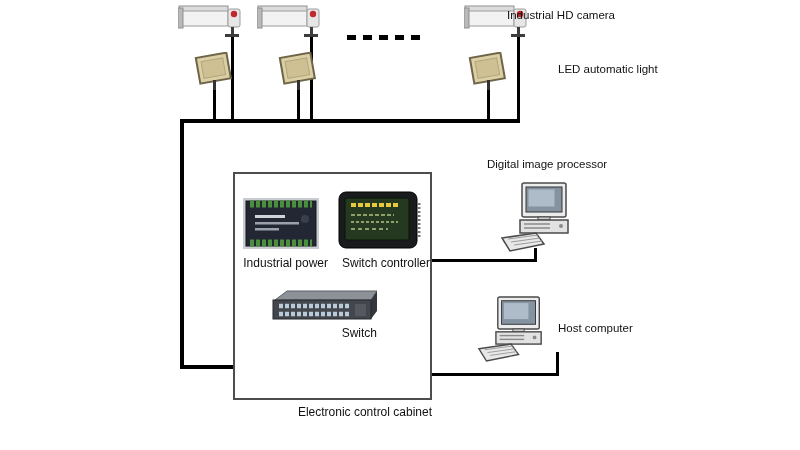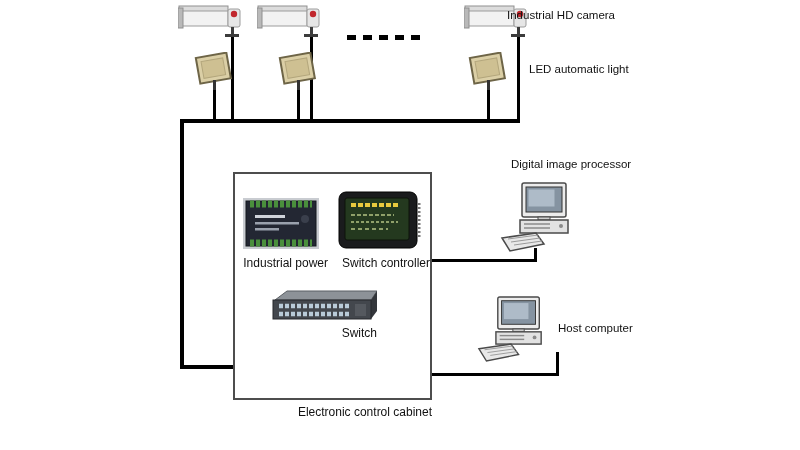--- a/index.html
+++ b/index.html
@@ -95,21 +95,21 @@
   </svg>
   <svg class="dev" style="left:468px; top:52px;" width="40" height="38" viewBox="0 0 40 38">
     <g transform="rotate(-10 20 17)">
       <rect x="4" y="3" width="31" height="26" fill="#dbcfa6" stroke="#6e6547" stroke-width="2"></rect>
       <rect x="8.5" y="7.5" width="22" height="17" fill="#cec092" stroke="#b3a67c"></rect>
     </g>
     <rect x="19" y="28" width="3" height="10" fill="#333"></rect>
   </svg>
 
   <span class="lbl" style="left:507px; top:9px;">Industrial HD camera</span>
-  <span class="lbl" style="left:529px; top:63px;">LED automatic light</span>
+  <span class="lbl" style="left:558px; top:63px;">LED automatic light</span>
 
   <div class="cabinet"></div>
 
   <svg class="dev" style="left:243px; top:195px;" width="76" height="57" viewBox="0 0 76 57">
     <rect x="0" y="3" width="76" height="51" fill="#c9ccd1"></rect>
     <rect x="3" y="6" width="70" height="45" fill="#232733" stroke="#15181f"></rect>
     <line x1="7" y1="9" x2="69" y2="9" stroke="#4a8f3c" stroke-width="7" stroke-dasharray="4 2"></line>
     <line x1="7" y1="48" x2="69" y2="48" stroke="#4a8f3c" stroke-width="7" stroke-dasharray="4 2"></line>
     <rect x="12" y="20" width="30" height="3" fill="#cfd3da"></rect>
     <rect x="12" y="27" width="44" height="2.5" fill="#9aa1ad"></rect>
@@ -134,21 +134,21 @@
     <line x1="8" y1="18" x2="78" y2="18" stroke="#b9cbd8" stroke-width="4.5" stroke-dasharray="4 2"></line>
     <line x1="8" y1="26" x2="78" y2="26" stroke="#b9cbd8" stroke-width="4.5" stroke-dasharray="4 2"></line>
     <rect x="84" y="16" width="11" height="12" fill="#55595f"></rect>
   </svg>
 
   <span class="lbl lbl-center" style="left:236px; top:256px; width:92px; font-size:12px;">Industrial power</span>
   <span class="lbl lbl-center" style="left:330px; top:256px; width:100px; font-size:12px;">Switch controller</span>
   <span class="lbl lbl-center" style="left:233px; top:405px; width:199px; font-size:12px;">Electronic control cabinet</span>
   <span class="lbl lbl-center" style="left:271px; top:326px; width:106px; font-size:12px;">Switch</span>
 
-  <span class="lbl" style="left:483px; top:158px;padding-left:28px;">Digital image processor</span>
+  <span class="lbl" style="left:459px; top:158px;padding-left:28px;">Digital image processor</span>
   <svg class="dev" style="left:500px; top:182px;" width="72" height="70" viewBox="0 0 72 70">
     <rect x="22" y="1" width="44" height="34" rx="2" fill="#ececec" stroke="#4a4a4a" stroke-width="1.5"></rect>
     <rect x="26" y="5" width="36" height="25" fill="#8593a1" stroke="#333"></rect>
     <rect x="28.5" y="7.5" width="26" height="17" fill="#aebbc8"></rect>
     <rect x="38" y="35" width="12" height="3" fill="#cfcfcf" stroke="#4a4a4a"></rect>
     <rect x="20" y="38" width="48" height="13" fill="#e2e2e2" stroke="#4a4a4a" stroke-width="1.5"></rect>
     <line x1="24" y1="42" x2="50" y2="42" stroke="#8a8a8a" stroke-width="1.5"></line>
     <line x1="24" y1="46" x2="50" y2="46" stroke="#8a8a8a" stroke-width="1.5"></line>
     <circle cx="61" cy="44" r="2" fill="#8a8a8a"></circle>
     <polygon points="2,56 36,51 44,62 10,69" fill="#e8e8e8" stroke="#4a4a4a" stroke-width="1.5"></polygon>

